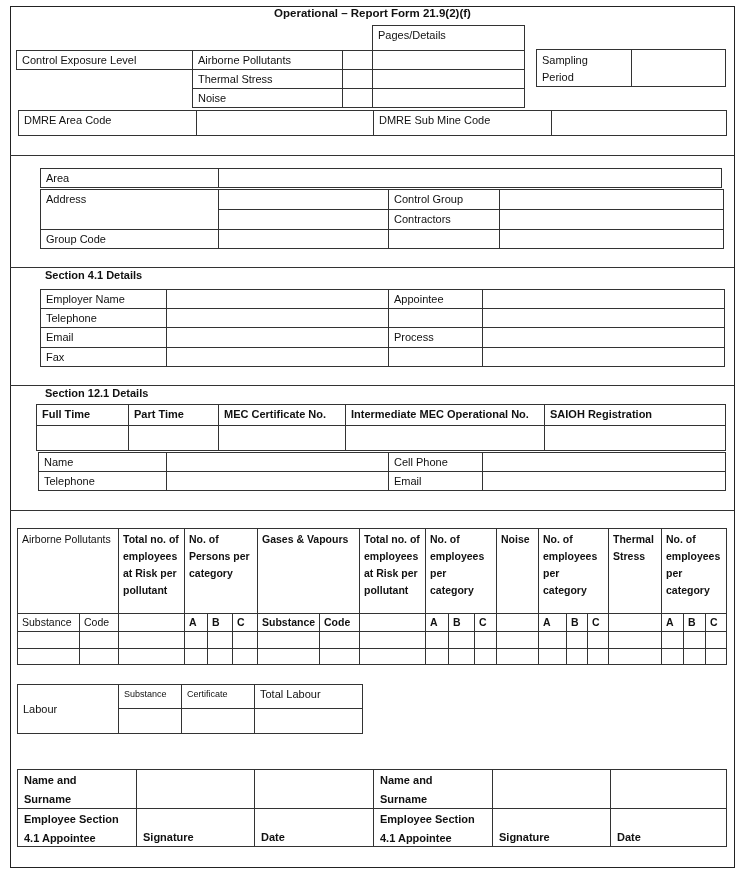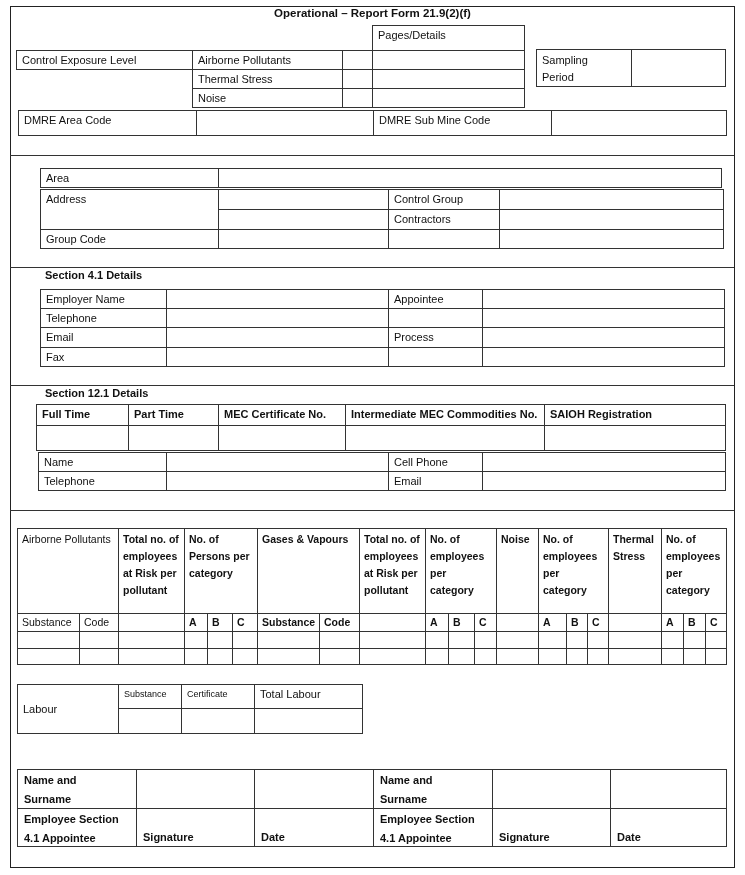--- a/index.html
+++ b/index.html
@@ -92,21 +92,21 @@
 <div class="cell" style="left:40px;top:347px;width:127px;height:20px;">Fax</div>
 <div class="cell in" style="left:166px;top:347px;width:223px;height:20px;"></div>
 <div class="cell in" style="left:388px;top:347px;width:95px;height:20px;"></div>
 <div class="cell in" style="left:482px;top:347px;width:243px;height:20px;"></div>
 
 <div class="lbl" style="left:45px;top:387px;">Section 12.1 Details</div>
 
 <div class="cell b" style="left:36px;top:404px;width:93px;height:22px;">Full Time</div>
 <div class="cell b" style="left:128px;top:404px;width:91px;height:22px;">Part Time</div>
 <div class="cell b" style="left:218px;top:404px;width:128px;height:38px;">MEC Certificate No.</div>
-<div class="cell b" style="left:345px;top:404px;width:200px;height:22px;">Intermediate MEC Commodities No.</div>
+<div class="cell b" style="left:345px;top:404px;width:200px;height:22px;">Intermediate MEC Operational No.</div>
 <div class="cell b" style="left:544px;top:404px;width:182px;height:22px;">SAIOH Registration</div>
 
 <div class="cell in" style="left:36px;top:425px;width:93px;height:26px;"></div>
 <div class="cell in" style="left:128px;top:425px;width:91px;height:26px;"></div>
 <div class="cell in" style="left:218px;top:425px;width:128px;height:26px;"></div>
 <div class="cell in" style="left:345px;top:425px;width:200px;height:26px;"></div>
 <div class="cell in" style="left:544px;top:425px;width:182px;height:26px;"></div>
 
 <div class="cell" style="left:38px;top:452px;width:129px;height:20px;">Name</div>
 <div class="cell in" style="left:166px;top:452px;width:223px;height:20px;"></div>

